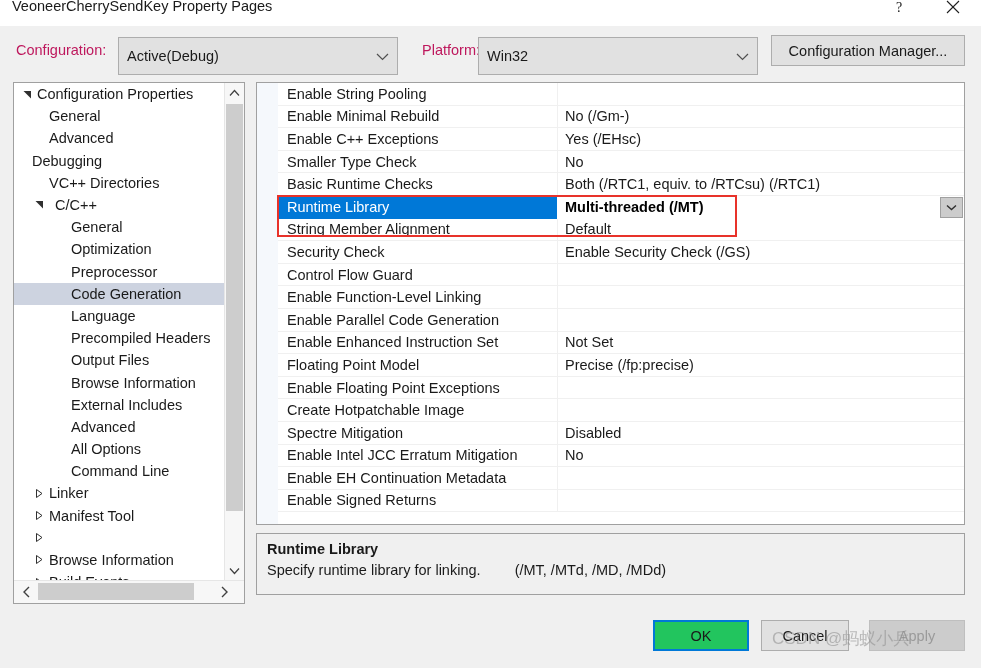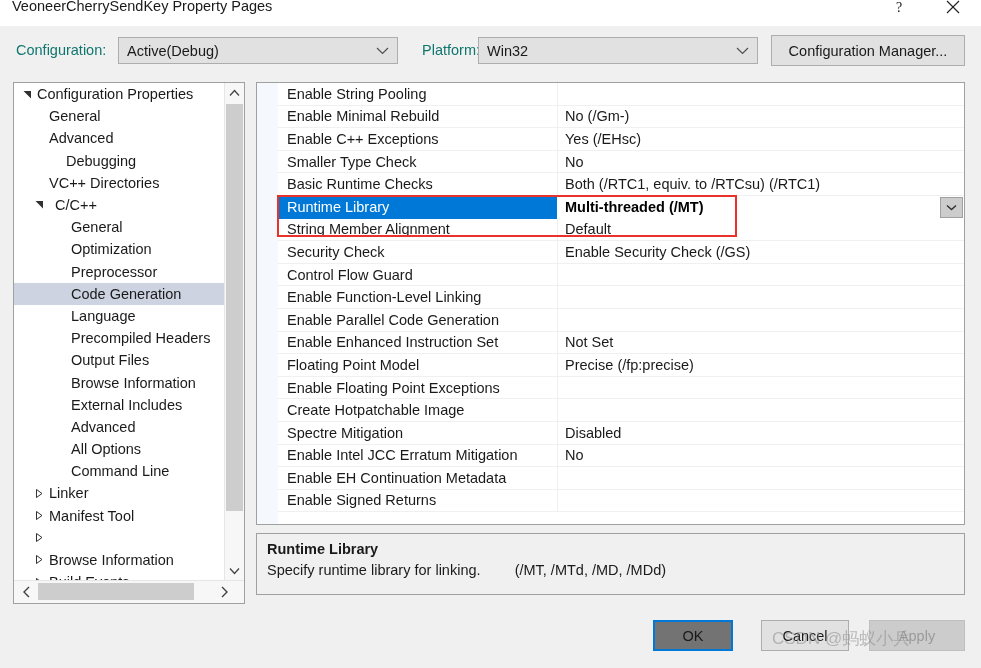--- a/index.html
+++ b/index.html
@@ -40,32 +40,32 @@
   .title-btn svg { display: block; }
 
   
   .configbar {
     position: absolute; left: 0; top: 26px;
     width: 981px; height: 50px;
     background: #f0f0f0;
   }
   .lbl {
     position: absolute;
-    font-size: 14.5px; color: #0f766e;
+    font-size: 14.5px; color: #be185d;
     white-space: nowrap;
   }
   .lbl-config { left: 16px; top: 42px; }
   .lbl-platform { left: 406px; top: 42px; margin-left: 16px; }
 
   .combo {
     position: absolute;
     box-sizing: border-box;
     background: #e1e1e1;
     border: 1px solid #adadad;
-    height: 27px;
+    height: 38px;
     display: flex; align-items: center;
   }
   .combo .cval {
     font-size: 14.5px; color: #1a1a1a;
     padding-left: 8px;
     white-space: nowrap; overflow: hidden;
   }
   .combo .chev {
     position: absolute; right: 8px; top: 0; bottom: 0;
     display: flex; align-items: center;
@@ -240,22 +240,22 @@
   
   .fbtn {
     position: absolute;
     box-sizing: border-box;
     height: 31px;
     font-size: 14.5px;
     display: flex; align-items: center; justify-content: center;
     white-space: nowrap;
   }
   .fbtn-ok {
-    left: 653px; top: 620px; width: 80px;
-    background: #737373;
+    left: 653px; top: 620px; width: 96px;
+    background: #22c55e;
     border: 2px solid #0078d7;
     color: #1a1a1a;
   }
   .fbtn-cancel {
     left: 761px; top: 620px; width: 88px;
     background: #e1e1e1;
     border: 1px solid #adadad;
     color: #1a1a1a;
   }
   .fbtn-apply {
@@ -330,21 +330,21 @@
           </span>
           <span class="tlabel" style="margin-left: 23px;">Configuration Properties</span>
         </div>
         <div class="tree-item">
           <span class="tlabel" style="margin-left: 35px;">General</span>
         </div>
         <div class="tree-item">
           <span class="tlabel" style="margin-left: 35px;">Advanced</span>
         </div>
         <div class="tree-item">
-          <span class="tlabel" style="margin-left: 52px;">Debugging</span>
+          <span class="tlabel" style="margin-left: 18px;">Debugging</span>
         </div>
         <div class="tree-item">
           <span class="tlabel" style="margin-left: 35px;">VC++ Directories</span>
         </div>
         <div class="tree-item">
           <span class="tw" style="left: 18px;">
             <svg width="9" height="9" viewBox="0 0 9 9">
               <polygon points="0.5,1 8,1 8,8.5" fill="#303030"></polygon>
             </svg>
           </span>

